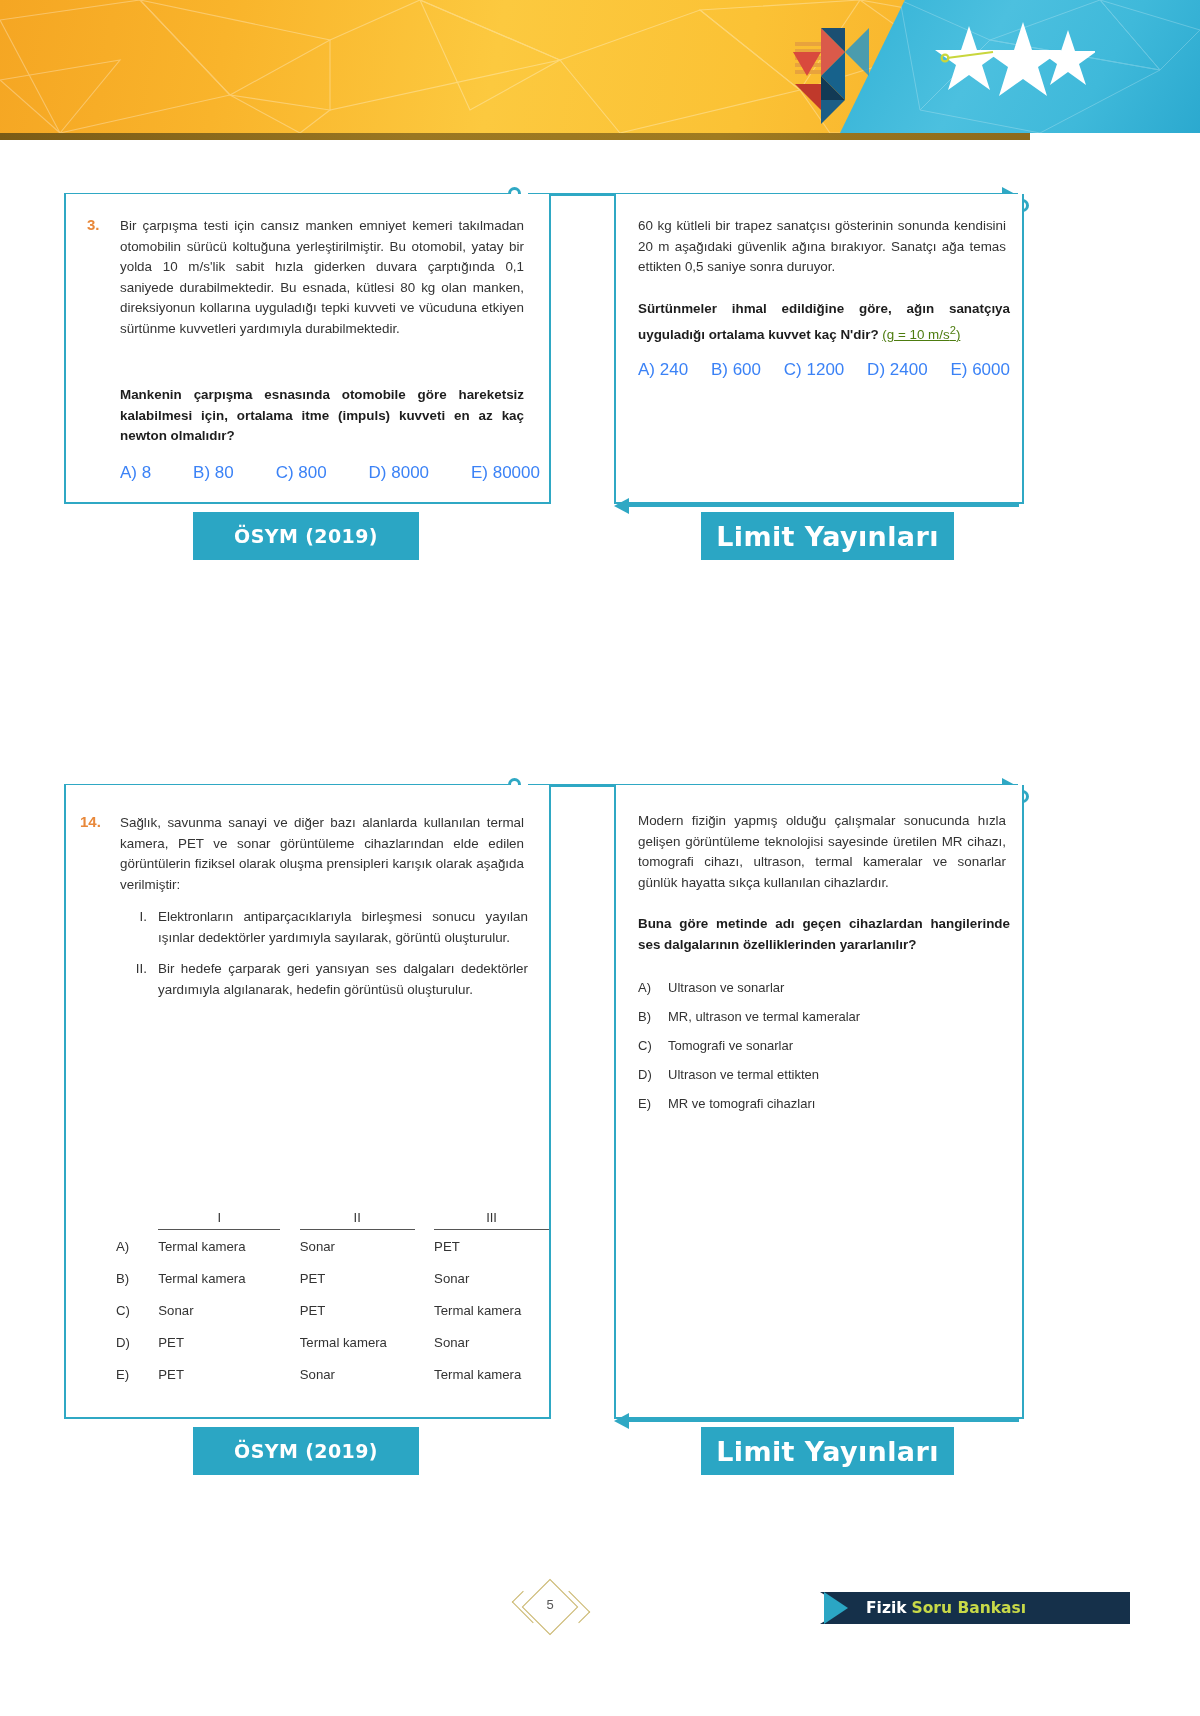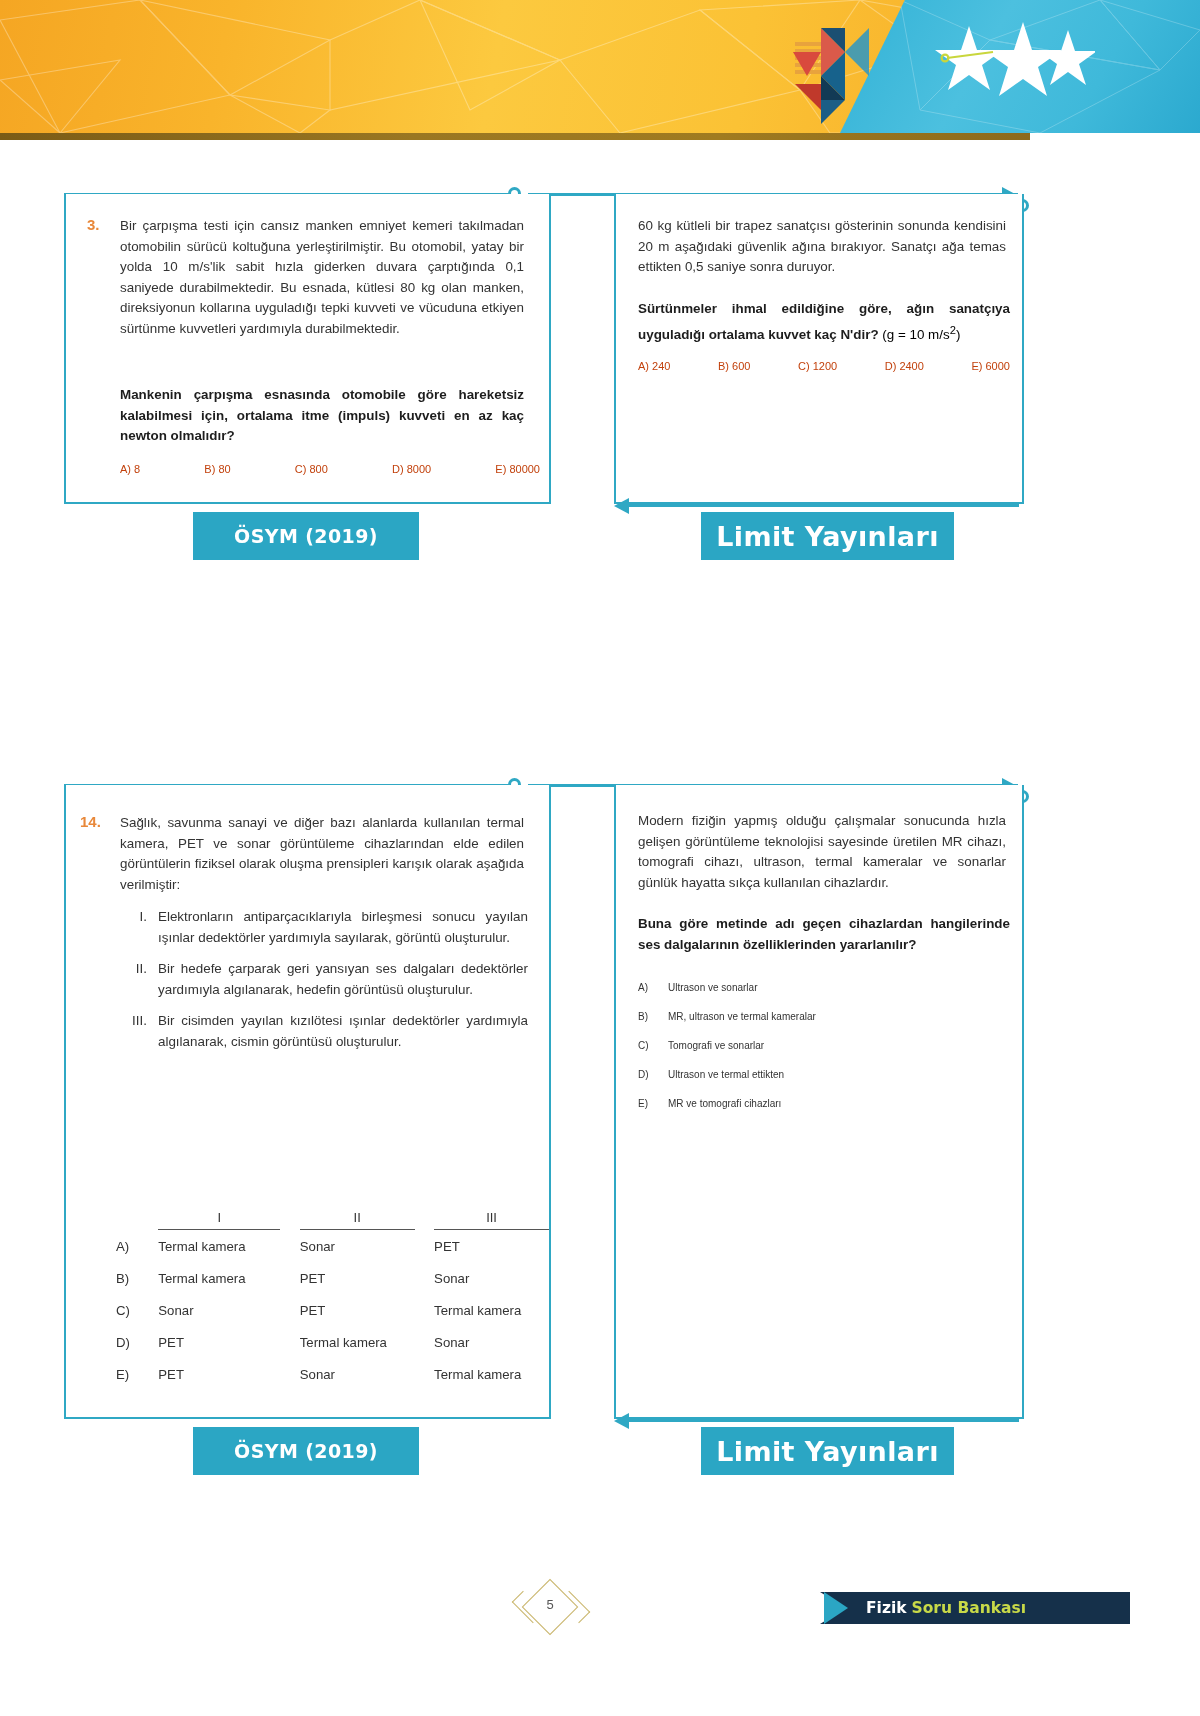--- a/index.html
+++ b/index.html
@@ -104,27 +104,27 @@
     line-height:20.6px;
     color:#333333;
     text-align:justify;
     font-family:"Liberation Sans", sans-serif;
     hyphens:none;
   }
   .qtext.bold { font-weight:bold; color:#1d1d1d; }
 
   .opts-row {
     position:absolute;
-    font-size:11px;
-    color:#c2410c;
+    font-size:17px;
+    color:#3b82f6;
     display:flex;
   }
   .opts-row > span { display:inline-block; }
 
-  .opts-list { position:absolute; font-size:10px; color:#333; line-height:29px; }
+  .opts-list { position:absolute; font-size:13px; color:#333; line-height:29px; }
   .opts-list .olabel { display:inline-block; width:30px; }
 
   .roman-list { position:absolute; font-size:13.4px; color:#333; line-height:20.6px; }
   .roman-item { display:flex; margin-bottom:11px; }
   .roman-item .rlabel { width:30px; flex:none; text-align:right; padding-right:11px; }
   .roman-item .rbody { flex:1; text-align:justify; }
 
   
   .mtable { position:absolute; font-size:13.4px; color:#333; }
   .mtable table { border-collapse:collapse; }
@@ -287,21 +287,21 @@
         <span>C) 800</span>
         <span>D) 8000</span>
         <span>E) 80000</span>
       </div>
     </div>
   </div>
 
   <div class="qbox" style="left:614px; top:194px; width:410px; height:310px;">
     <div class="qbox-inner">
       <div class="qtext" style="left:22px; top:22px; width:368px;">60 kg kütleli bir trapez sanatçısı gösterinin sonunda kendisini 20 m aşağıdaki güvenlik ağına bırakıyor. Sanatçı ağa temas ettikten 0,5 saniye sonra duruyor.</div>
-      <div class="qtext bold" style="left:22px; top:105px; width:372px;"><span>Sürtünmeler ihmal edildiğine göre, ağın sanatçıya uyguladığı ortalama kuvvet kaç N'dir?</span> <span style="font-weight:normal; color:#000000;"><span>(g = 10 m/s</span><sup>2</sup><span>)</span></span></div>
+      <div class="qtext bold" style="left:22px; top:105px; width:372px;"><span>Sürtünmeler ihmal edildiğine göre, ağın sanatçıya uyguladığı ortalama kuvvet kaç N'dir?</span> <span style="font-weight:normal; color:#4d7c0f;text-decoration:underline;"><span>(g = 10 m/s</span><sup>2</sup><span>)</span></span></div>
       <div class="opts-row" style="left:22px; top:166px; width:372px; justify-content:space-between;">
         <span>A) 240</span>
         <span>B) 600</span>
         <span>C) 1200</span>
         <span>D) 2400</span>
         <span>E) 6000</span>
       </div>
     </div>
   </div>
 
@@ -327,24 +327,20 @@
 
       <div class="roman-list" style="left:62px; top:122px; width:400px;">
         <div class="roman-item">
           <span class="rlabel">I.</span>
           <span class="rbody">Elektronların antiparçacıklarıyla birleşmesi sonucu yayılan ışınlar dedektörler yardımıyla sayılarak, görüntü oluşturulur.</span>
         </div>
         <div class="roman-item">
           <span class="rlabel">II.</span>
           <span class="rbody">Bir hedefe çarparak geri yansıyan ses dalgaları dedektörler yardımıyla algılanarak, hedefin görüntüsü oluşturulur.</span>
         </div>
-        <div class="roman-item">
-          <span class="rlabel">III.</span>
-          <span class="rbody">Bir cisimden yayılan kızılötesi ışınlar dedektörler yardımıyla algılanarak, cismin görüntüsü oluşturulur.</span>
-        </div>
       </div>
 
 
       <div class="mtable" style="left:50px; top:425px;">
         <table>
           <thead>
             <tr>
               <th class="blank"></th>
               <th style="width:132px">I</th>
               <th class="spacer"></th>

